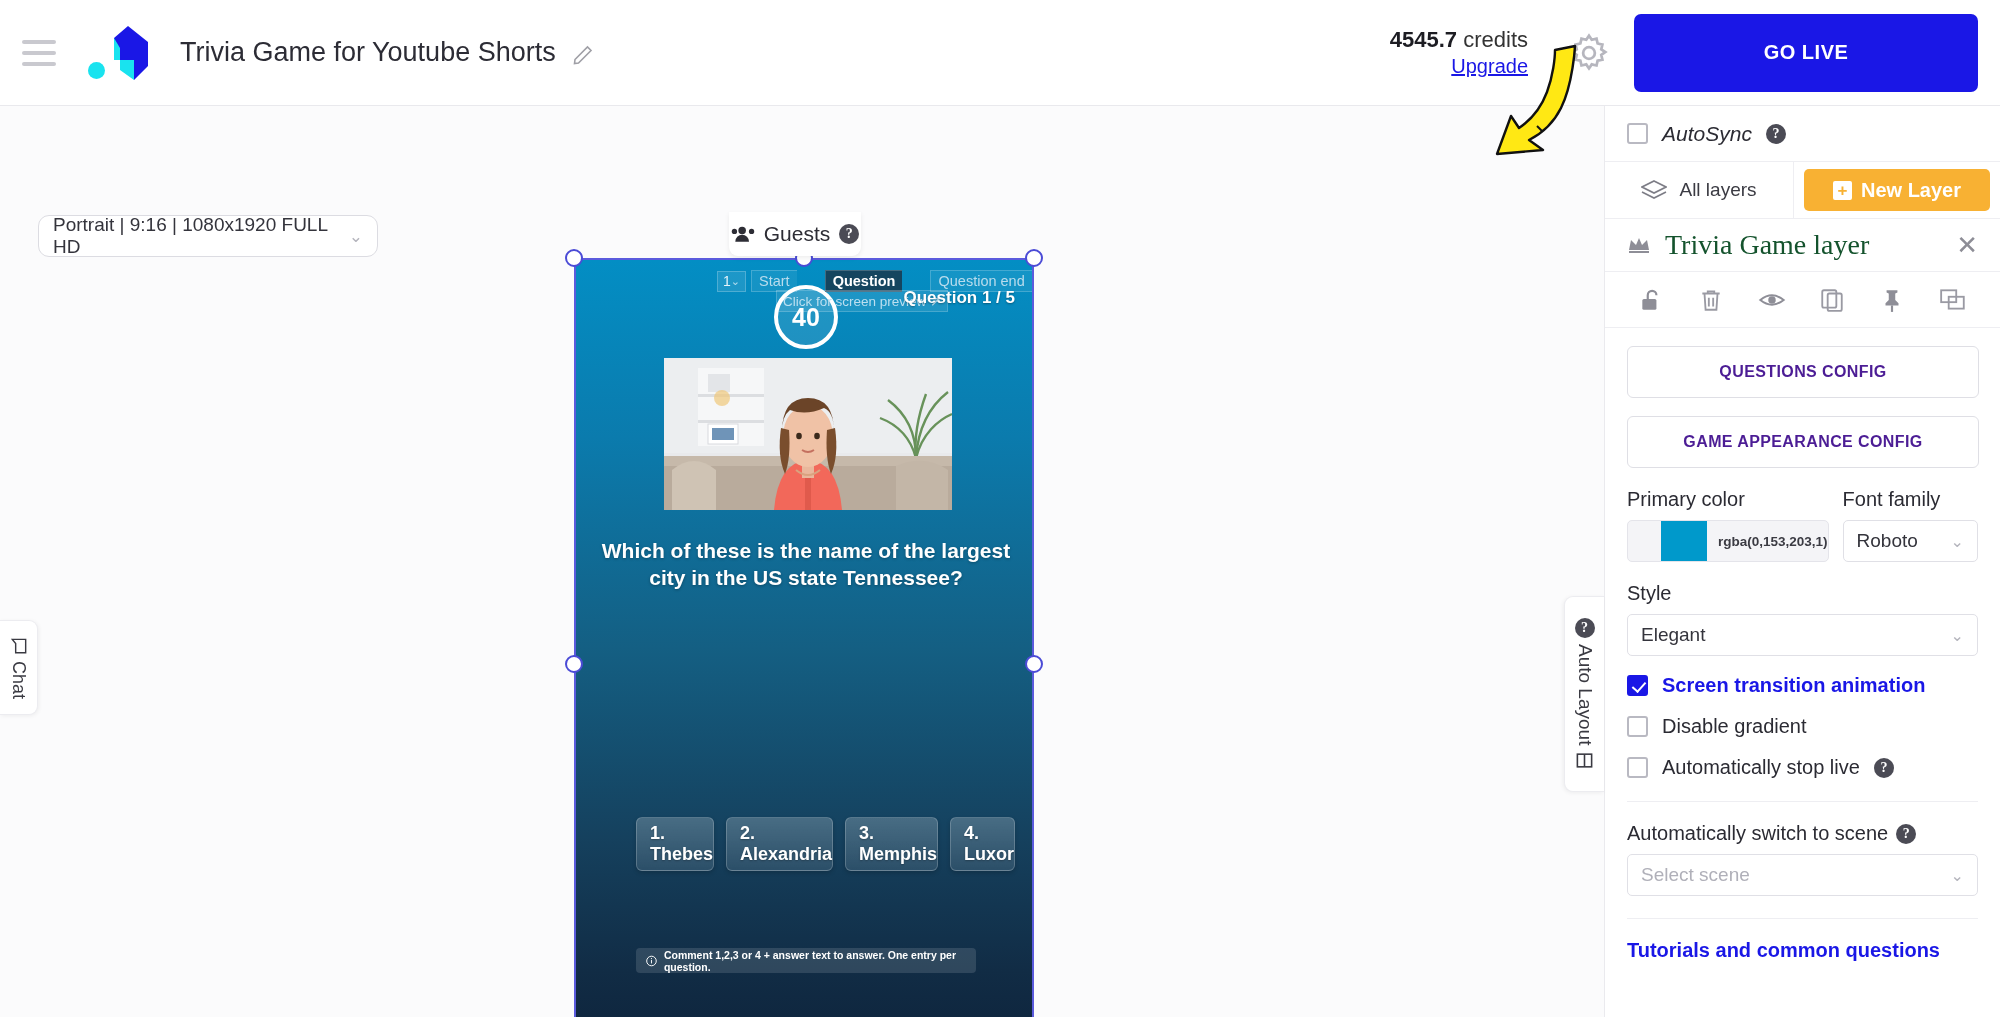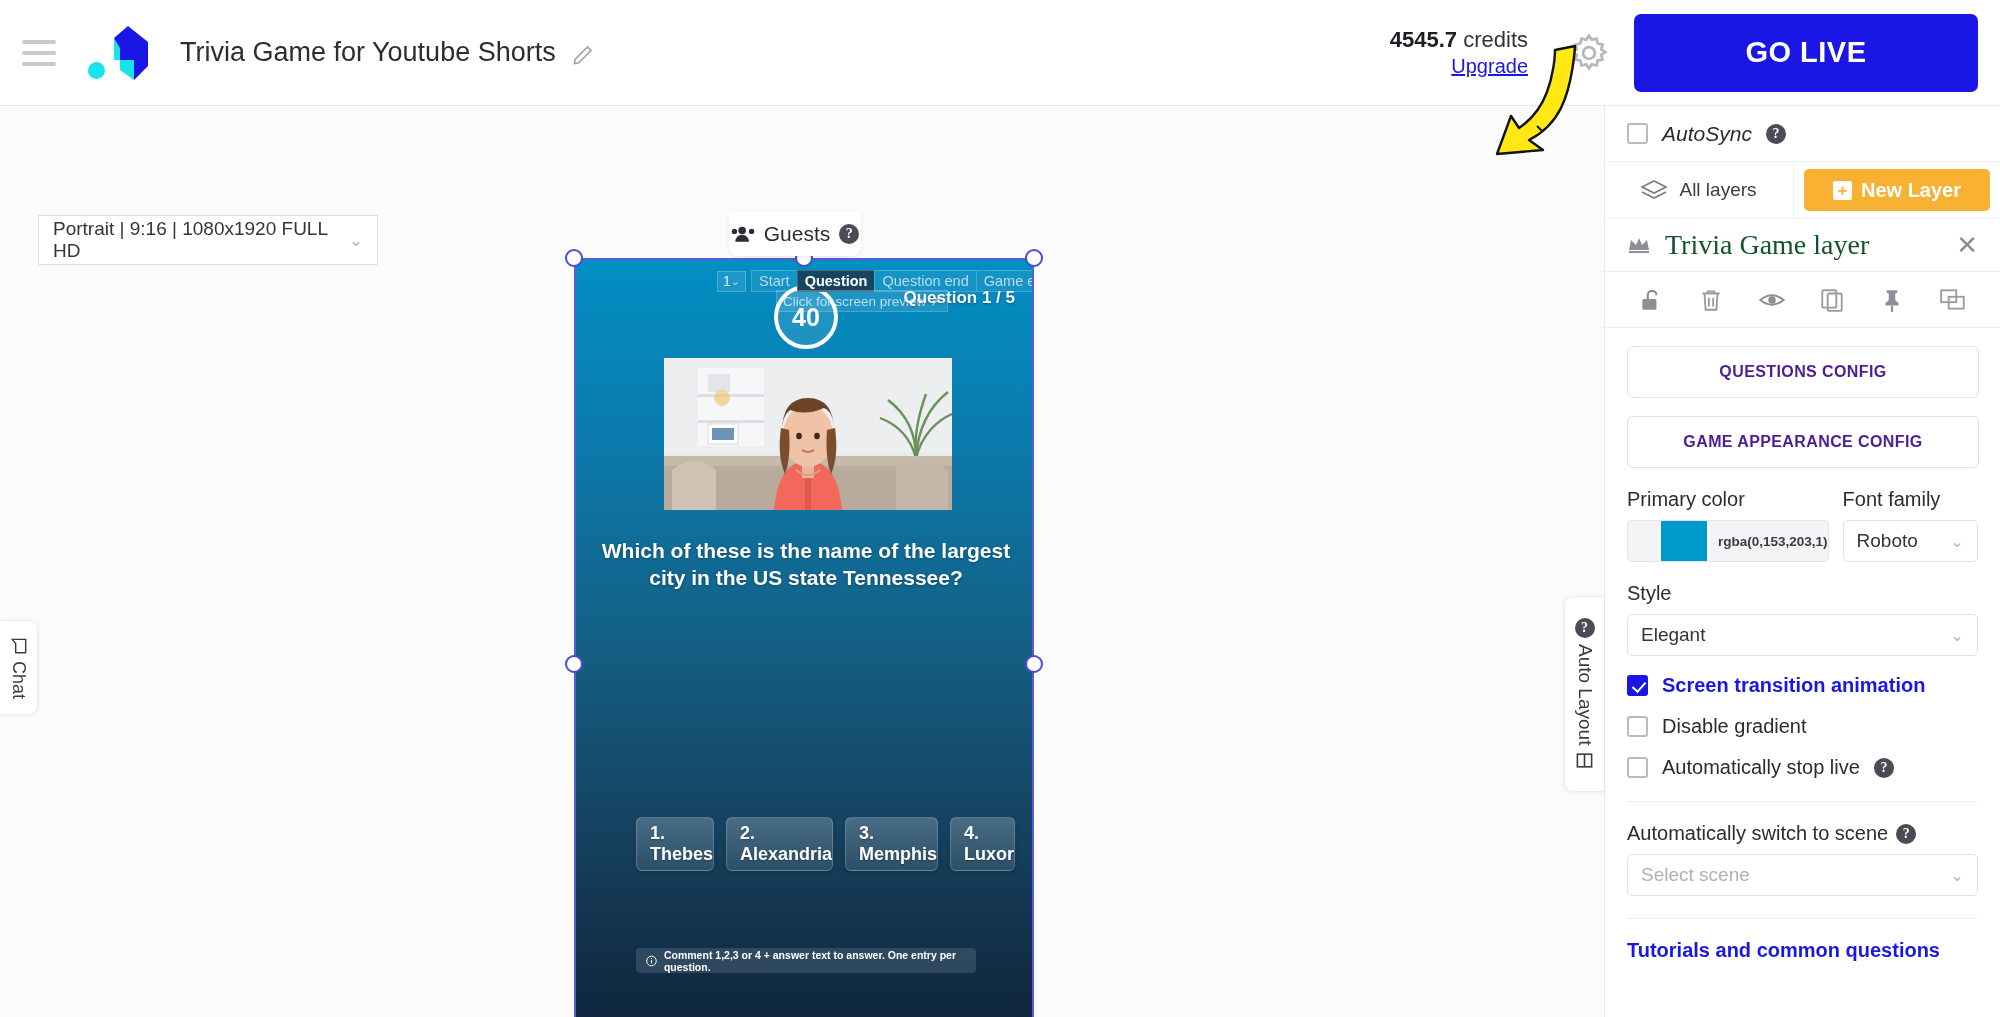--- a/index.html
+++ b/index.html
@@ -34,35 +34,35 @@
   .credits-line { font-size: 22px; color: #333; }
   .credits-line b { font-weight: bold; color: #1d1d23; }
   .upgrade { font-size: 20px; color: #1a17e6; text-decoration: underline; cursor: pointer; display: block; }
 
   .gear-btn { width: 54px; height: 54px; display: flex; align-items: center; justify-content: center;
     margin-right: 18px; cursor: pointer; }
 
   .golive {
     width: 344px; height: 78px; margin-right: 22px;
     background: #1a17e6; color: #fff; border: none; border-radius: 7px;
-    font-size: 29px; font-weight: bold; letter-spacing: .5px; cursor: pointer;
+    font-size: 20px; font-weight: bold; letter-spacing: .5px; cursor: pointer;
     font-family: "Liberation Sans", sans-serif;
   }
 
   
   .arrow-anno { position: absolute; left: 1425px; top: 38px; width: 160px; height: 120px;
     pointer-events: none; z-index: 40; }
 
   
   .workspace { position: absolute; left: 0; top: 106px; width: 1604px; bottom: 0;
     background: #fbfbfc; }
 
   .ratio-select {
-    position: absolute; left: 38px; top: 109px; width: 340px; height: 50px;
-    border: 1px solid #dcdce2; border-radius: 1px; background: #fff;
+    position: absolute; left: 38px; top: 109px; width: 340px; height: 42px;
+    border: 1px solid #dcdce2; border-radius: 11px; background: #fff;
     display: flex; align-items: center; padding: 0 14px; font-size: 19px; color: #34343c;
     cursor: pointer;
   }
   .ratio-select .caret { margin-left: auto; color: #b5b5bd; font-size: 17px; }
 
   
   .chat-tab {
     position: absolute; left: 0; top: 514px; width: 38px; height: 95px;
     background: #fff; border: 1px solid #ececf0; border-left: none;
     border-radius: 0 9px 9px 0; box-shadow: 1px 1px 4px rgba(0,0,0,.06);
@@ -105,21 +105,21 @@
   .h-tm { left: 221px; top: -9px; } .h-ml { left: -9px; top: 397px; }
   .h-mr { right: -9px; top: 397px; }
 
   
   .ov-row { position: absolute; left: 0; top: 10px; width: 100%; height: 22px;
     display: flex; align-items: center; font-size: 15px; z-index: 20; }
   .ov-num { margin-left: 141px; width: 52px; height: 21px; background: rgba(255,255,255,.10);
     border: 1px solid rgba(255,255,255,.22); color: #e5f3fa; font-size: 14px;
     display: flex; align-items: center; padding: 0 5px; cursor: pointer; }
   .ov-num .c { margin-left: auto; font-size: 11px; opacity: .75; }
-  .ov-tabs { display: flex; margin-left: 5px; }
+  .ov-tabs { display: flex; margin-left: 5px; gap: 28px; }
   .ov-tab { padding: 2px 7px; color: #b9dced; border: 1px solid rgba(255,255,255,.20);
     border-right: none; font-size: 14.5px; cursor: pointer; background: rgba(255,255,255,.07); white-space: nowrap; }
   .ov-tab:last-child { border-right: 1px solid rgba(255,255,255,.20); }
   .ov-tab.active { background: #15455f; color: #fff; font-weight: bold; }
   .ov-preview-hint { position: absolute; left: 200px; top: 30px; z-index: 20;
     background: rgba(255,255,255,.10); border: 1px solid rgba(255,255,255,.18);
     color: #bcdff0; font-size: 13.5px; padding: 2px 6px; cursor: pointer; white-space: nowrap; }
   .ov-qcount { position: absolute; right: 17px; top: 28px; color: #fff; font-weight: bold;
     font-size: 17px; z-index: 21; text-shadow: 0 1px 2px rgba(0,0,0,.35); }
 

